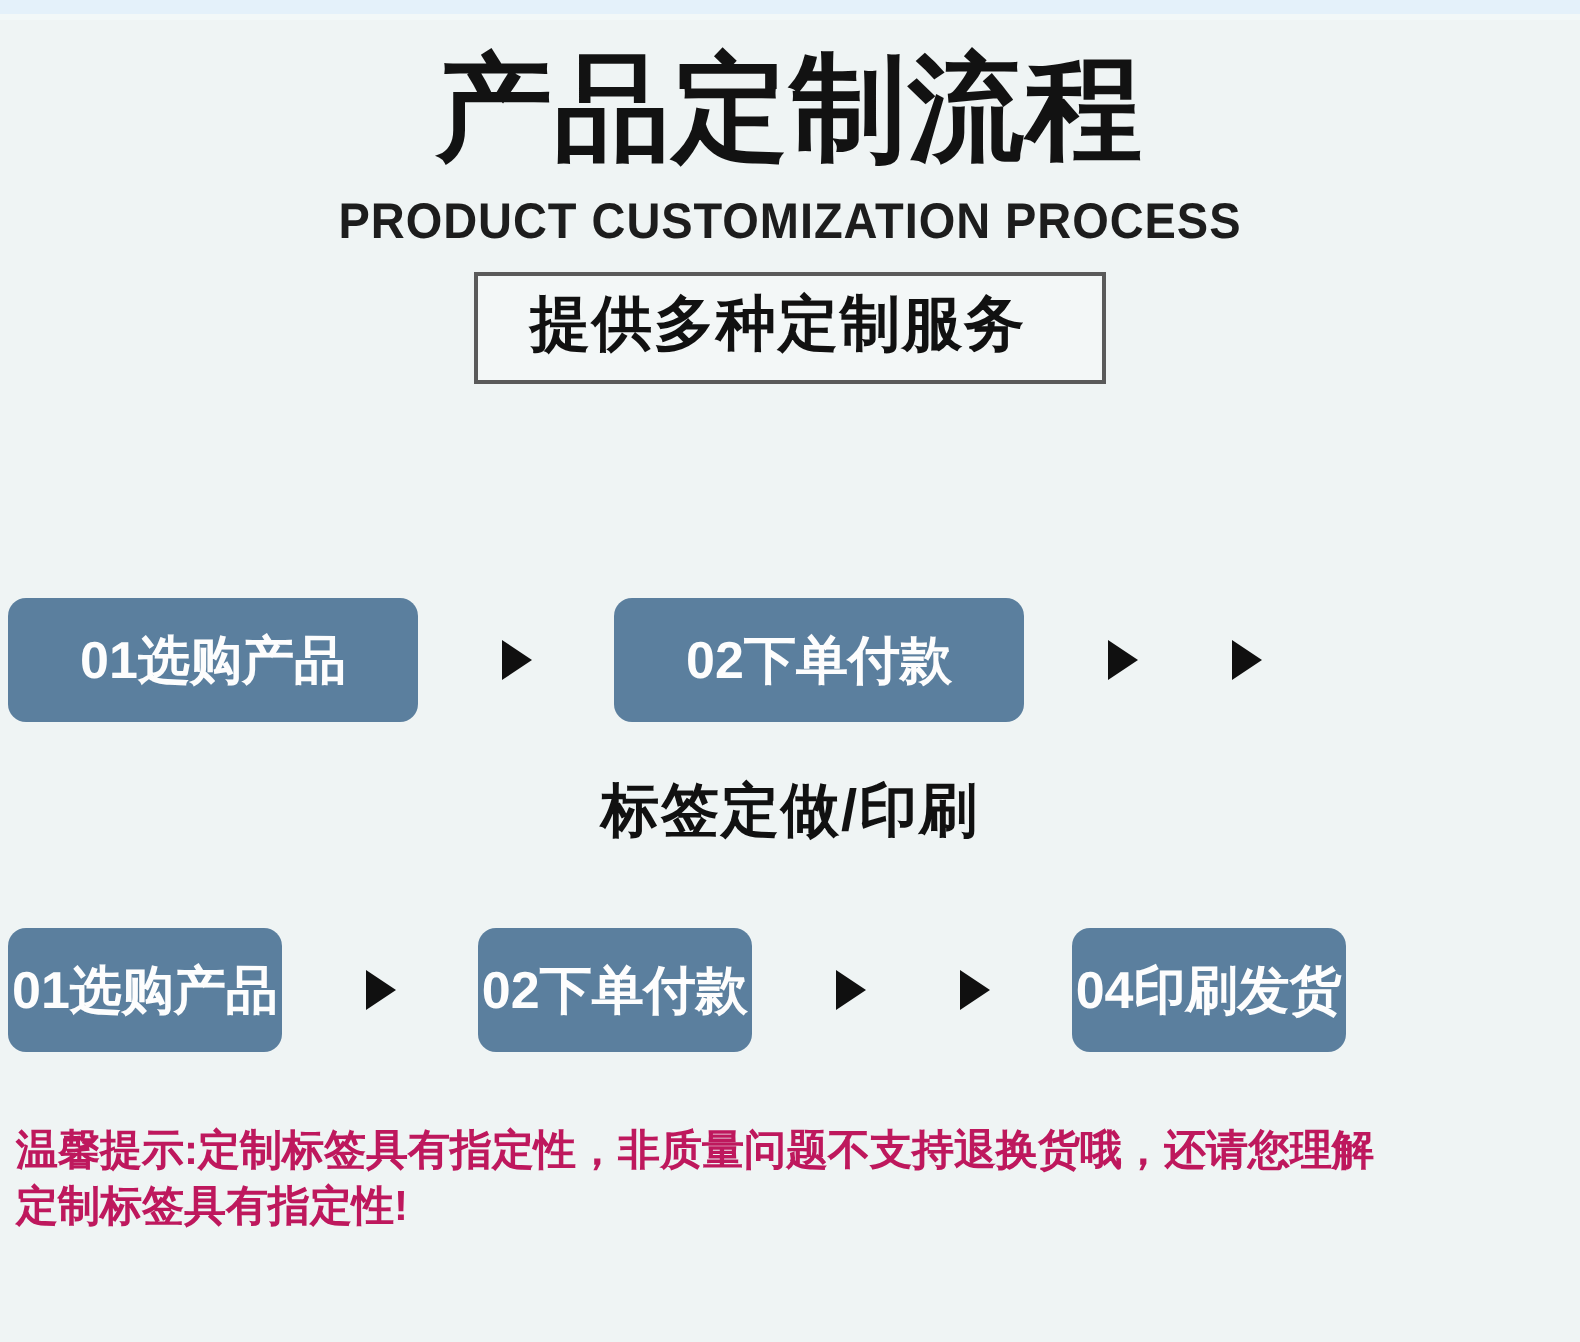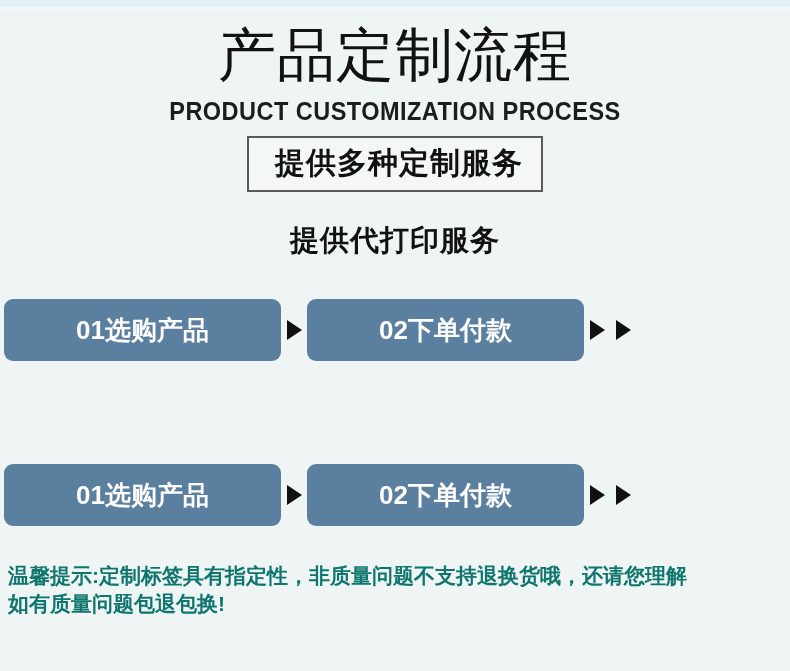--- a/index.html
+++ b/index.html
@@ -40,21 +40,21 @@
 
   
   .title-main {
     position: absolute;
     left: 0;
     top: 22px;
     width: 790px;
     text-align: center;
     font-size: 58px;
     line-height: 66px;
-    font-weight: normal;
+    font-weight: bold;
     color: #121212;
     letter-spacing: 1px;
   }
   .title-sub {
     position: absolute;
     left: 0;
     top: 96px;
     width: 790px;
     text-align: center;
     font-size: 25px;
@@ -70,21 +70,21 @@
     position: absolute;
     left: 0;
     top: 136px;
     width: 790px;
     text-align: center;
   }
   .tagline-box {
     display: inline-block;
     border: 2px solid #5a5a5a;
     background: #f3f7f7;
-    padding: 7px 18px 9px 26px;
+    padding: 7px 38px 9px 26px;
     font-size: 30px;
     line-height: 36px;
     font-weight: bold;
     color: #111;
     letter-spacing: 1px;
   }
 
   
   .section-heading {
     position: absolute;
@@ -101,20 +101,21 @@
   #heading-2 { top: 388px; }
 
   
   .flow-row {
     position: absolute;
     left: 4px;
     width: 632px;
     display: flex;
     align-items: center;
     justify-content: space-between;
+    gap: 36px;
   }
   #flow-row-1 { top: 299px; height: 62px; }
   #flow-row-2 { top: 464px; height: 62px; }
 
   .step-box {
     flex: 1 1 0;
     height: 62px;
     background: #5b7f9e;
     border-radius: 9px;
     display: flex;
@@ -139,21 +140,21 @@
     justify-content: center;
   }
   .arrow-icon svg { display: block; }
 
   
   .notice {
     position: absolute;
     left: 8px;
     top: 562px;
     width: 776px;
-    color: #0f766e;
+    color: #be185d;
     font-size: 21px;
     line-height: 28px;
     font-weight: bold;
     letter-spacing: 0px;
   }
   .notice-line { display: block; white-space: nowrap; }
 </style>
 </head>
 <body>
 
@@ -162,21 +163,20 @@
   <div class="top-strip"></div>
   <div class="top-strip-2"></div>
 
   <div class="title-main">产品定制流程</div>
   <div class="title-sub">PRODUCT CUSTOMIZATION PROCESS</div>
 
   <div class="tagline-wrap">
     <div class="tagline-box">提供多种定制服务</div>
   </div>
 
-  <div class="section-heading" id="heading-1">提供代打印服务</div>
 
   <div class="flow-row" id="flow-row-1">
     <div class="step-box">
       <span class="step-label">01选购产品</span>
     </div>
     <span class="arrow-icon">
       <svg width="18" height="22" viewBox="0 0 18 22">
           <polygon points="2,1 17,11 2,21" fill="#101010"></polygon>
         </svg>
     </span>
@@ -188,20 +188,21 @@
           <polygon points="2,1 17,11 2,21" fill="#101010"></polygon>
         </svg>
     </span>
     <span class="arrow-icon">
       <svg width="18" height="22" viewBox="0 0 18 22">
           <polygon points="2,1 17,11 2,21" fill="#101010"></polygon>
         </svg>
     </span>
   </div>
 
+  <div class="section-heading" id="heading-2">标签定做/印刷</div>
 
   <div class="flow-row" id="flow-row-2">
     <div class="step-box">
       <span class="step-label">01选购产品</span>
     </div>
     <span class="arrow-icon">
       <svg width="18" height="22" viewBox="0 0 18 22">
           <polygon points="2,1 17,11 2,21" fill="#101010"></polygon>
         </svg>
     </span>
@@ -211,20 +212,23 @@
     <span class="arrow-icon">
       <svg width="18" height="22" viewBox="0 0 18 22">
           <polygon points="2,1 17,11 2,21" fill="#101010"></polygon>
         </svg>
     </span>
     <span class="arrow-icon">
       <svg width="18" height="22" viewBox="0 0 18 22">
           <polygon points="2,1 17,11 2,21" fill="#101010"></polygon>
         </svg>
     </span>
+    <div class="step-box">
+      <span class="step-label">04印刷发货</span>
+    </div>
   </div>
 
   <div class="notice">
     <span class="notice-line">温馨提示:定制标签具有指定性，非质量问题不支持退换货哦，还请您理解</span>
-    <span class="notice-line">如有质量问题包退包换!</span>
+    <span class="notice-line">定制标签具有指定性!</span>
   </div>
 
 </div>
 
 </body></html>

